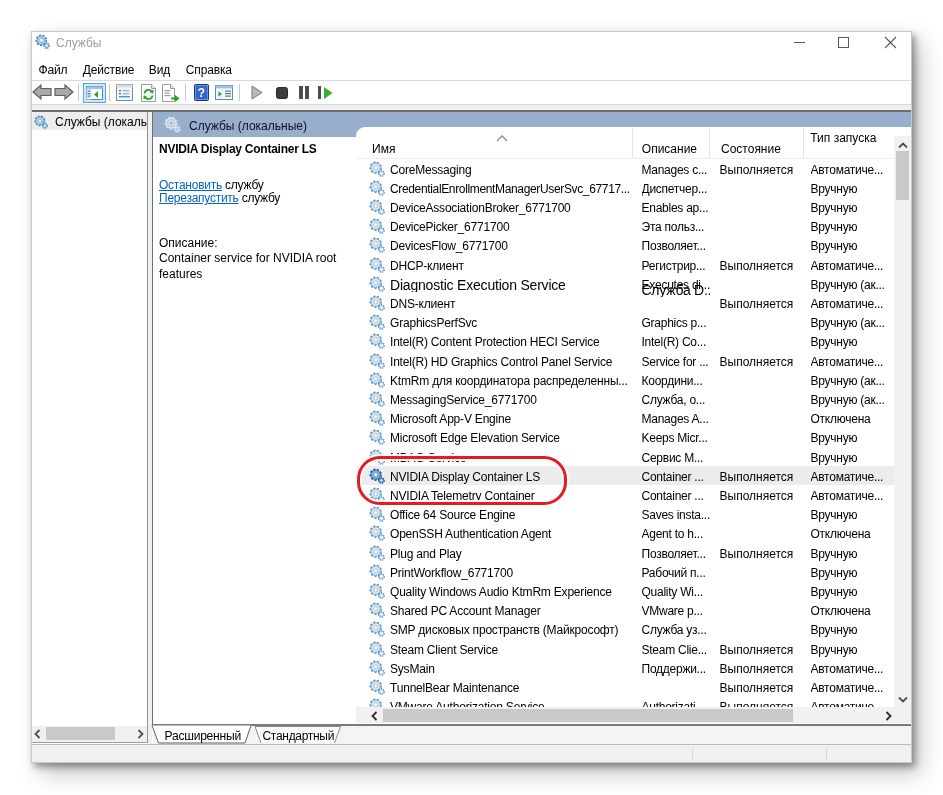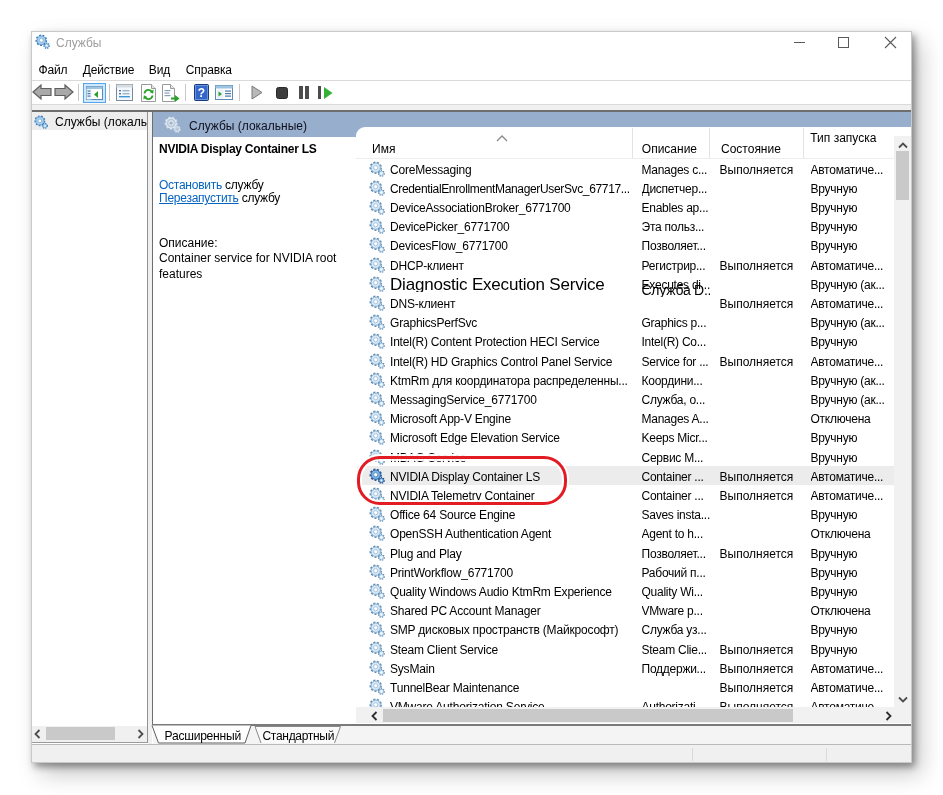--- a/index.html
+++ b/index.html
@@ -119,21 +119,21 @@
 <svg style="position:absolute;left:164px;top:116px" width="17" height="17" viewBox="0 0 16 16">
 <circle cx="6.7" cy="6.7" r="5.2" fill="none" stroke="#cdd9e6" stroke-width="2" stroke-dasharray="2,1.55"></circle>
 <circle cx="6.7" cy="6.7" r="4.7" fill="#b9c8db" stroke="#e6edf4" stroke-width="1"></circle>
 <circle cx="6.7" cy="6.7" r="2.1" fill="#9fb4cd" stroke="#dfe8f1" stroke-width="1"></circle>
 <circle cx="12.4" cy="12.4" r="2.7" fill="none" stroke="#cdd9e6" stroke-width="1.5" stroke-dasharray="1.25,1.1"></circle>
 <circle cx="12.4" cy="12.4" r="2.3" fill="#b9c8db" stroke="#e6edf4" stroke-width="0.8"></circle>
 </svg>
 <div class="t" style="left:189px;top:118.9px;font-size:12px;line-height:14px;color:#10101c">Службы (локальные)</div>
 <div style="left:356px;top:126.5px;width:555px;height:597.5px;background:#fff;border-top-left-radius:9px"></div>
 <div class="t" style="left:159px;top:141.5px;font-size:12px;line-height:14px;font-weight:bold;letter-spacing:-0.25px">NVIDIA Display Container LS</div>
-<div class="t" style="left:159px;top:177.9px;font-size:12px;line-height:14px;letter-spacing:-0.25px"><span style="color:#0563c1;">Остановить</span> службу</div>
+<div class="t" style="left:159px;top:177.9px;font-size:12px;line-height:14px;letter-spacing:-0.25px"><span style="color:#0563c1;text-decoration:underline">Остановить</span> службу</div>
 <div class="t" style="left:159px;top:191.1px;font-size:12px;line-height:14px;letter-spacing:-0.25px"><span style="color:#0563c1;text-decoration:underline">Перезапустить</span> службу</div>
 <div class="t" style="left:159px;top:236.2px;font-size:12px;line-height:14px">Описание:</div>
 <div class="t" style="left:159px;top:251px;font-size:12px;line-height:14px">Container service for NVIDIA root</div>
 <div class="t" style="left:159px;top:266.9px;font-size:12px;line-height:14px">features</div>
 <div class="t" style="left:372px;top:142px;font-size:12px;line-height:14px">Имя</div>
 <svg style="position:absolute;left:496px;top:134.5px" width="12" height="7" viewBox="0 0 12 7">
     <path d="M1,6 L6,1 L11,6" stroke="#8a8a8a" stroke-width="1.3" fill="none"></path>
   </svg>
 <div class="t" style="left:641.8px;top:142px;font-size:12px;line-height:14px">Описание</div>
 <div class="t" style="left:721px;top:142px;font-size:12px;line-height:14px">Состояние</div>
@@ -213,21 +213,21 @@
       <div class="t" style="left:719.5px;top:258.5px;font-size:12px;line-height:14px">Выполняется</div>
       <div class="t" style="left:810.5px;top:258.5px;font-size:12px;line-height:14px;letter-spacing:-0.25px;width:80px;overflow:hidden">Автоматиче...</div>
       <svg style="position:absolute;left:368.5px;top:275.7px" width="16" height="16" viewBox="0 0 16 16">
 <circle cx="6.7" cy="6.7" r="5.2" fill="none" stroke="#5988b2" stroke-width="2" stroke-dasharray="1.9,1.7"></circle>
 <circle cx="6.7" cy="6.7" r="4.7" fill="#d8e8f6" stroke="#85aed0" stroke-width="1"></circle>
 <circle cx="6.7" cy="6.7" r="2.1" fill="#fff" stroke="#a5c4dd" stroke-width="1"></circle>
 <circle cx="12.4" cy="12.4" r="2.7" fill="none" stroke="#5988b2" stroke-width="1.5" stroke-dasharray="1.25,1.1"></circle>
 <circle cx="12.4" cy="12.4" r="2.3" fill="#d8e8f6" stroke="#85aed0" stroke-width="0.8"></circle>
 <circle cx="12.4" cy="12.4" r="0.95" fill="#fff"></circle>
 </svg>
-      <div class="t" style="left:390px;top:277.7px;font-size:17px;line-height:14px;letter-spacing:-0.2px;width:241px;overflow:hidden">Diagnostic Execution Service</div>
+      <div class="t" style="left:390px;top:277.7px;font-size:14px;line-height:14px;letter-spacing:-0.2px;width:241px;overflow:hidden">Diagnostic Execution Service</div>
       <div class="t" style="left:641.5px;top:277.7px;font-size:12px;line-height:14px;letter-spacing:-0.25px;width:68px;overflow:hidden">Executes di...</div>
       <div class="t" style="left:810.5px;top:277.7px;font-size:12px;line-height:14px;letter-spacing:-0.25px;width:80px;overflow:hidden">Вручную (ак...</div>
       <svg style="position:absolute;left:368.5px;top:294.9px" width="16" height="16" viewBox="0 0 16 16">
 <circle cx="6.7" cy="6.7" r="5.2" fill="none" stroke="#5988b2" stroke-width="2" stroke-dasharray="1.9,1.7"></circle>
 <circle cx="6.7" cy="6.7" r="4.7" fill="#d8e8f6" stroke="#85aed0" stroke-width="1"></circle>
 <circle cx="6.7" cy="6.7" r="2.1" fill="#fff" stroke="#a5c4dd" stroke-width="1"></circle>
 <circle cx="12.4" cy="12.4" r="2.7" fill="none" stroke="#5988b2" stroke-width="1.5" stroke-dasharray="1.25,1.1"></circle>
 <circle cx="12.4" cy="12.4" r="2.3" fill="#d8e8f6" stroke="#85aed0" stroke-width="0.8"></circle>
 <circle cx="12.4" cy="12.4" r="0.95" fill="#fff"></circle>
 </svg>

